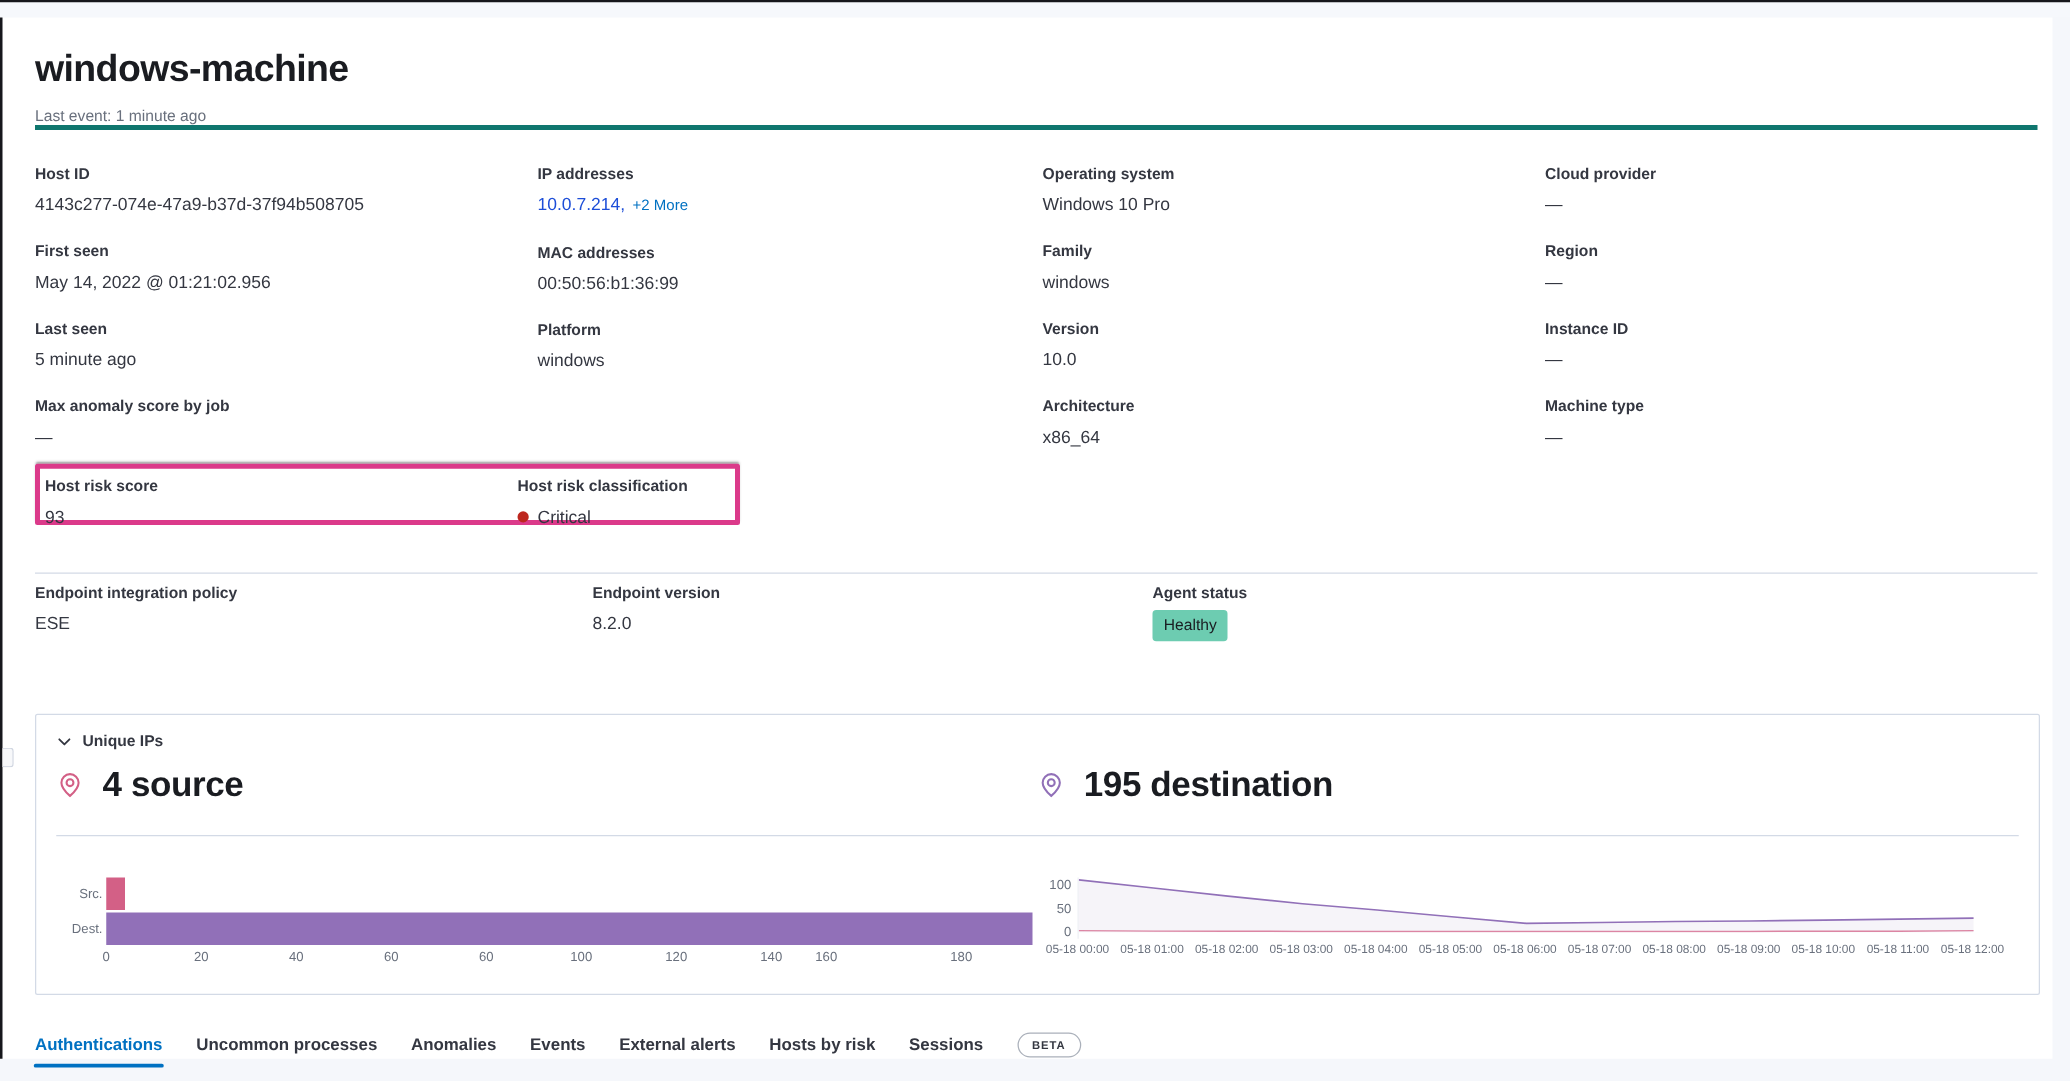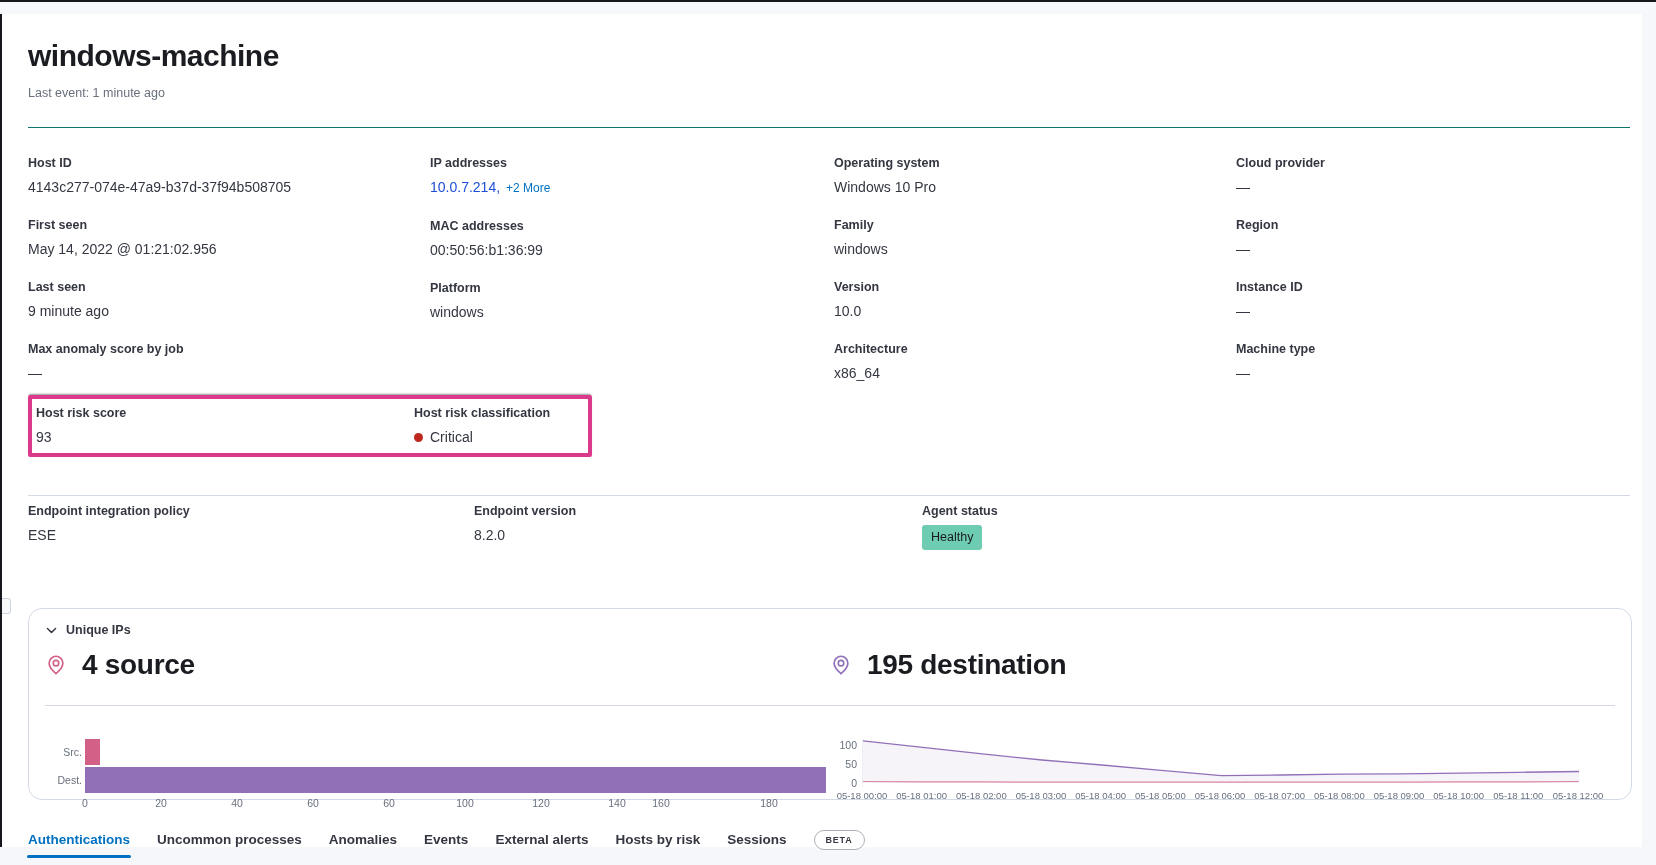--- a/index.html
+++ b/index.html
@@ -7,50 +7,50 @@
     font-family:"Liberation Sans","DejaVu Sans",sans-serif;
     background:#f5f7fb; color:#343741; }
   .top-black { position:absolute; left:0; top:0; width:1656px; height:2px; background:#16171c; }
   .top-strip { position:absolute; left:0; top:2px; width:1656px; height:12px; background:#f6f8fc; }
   .content { position:absolute; left:0; top:14px; width:1642px; height:833px; background:#fff;
     border-left:2px solid #16171c; padding:0 12px 0 26px; }
   .edge-artifact { position:absolute; left:2px; top:598px; width:9px; height:16px;
     background:#f7f8fa; border:1px solid #cfd5e0; border-left:none; border-radius:0 3px 3px 0; }
 
   
-  .hdr { padding-top:24px; border-bottom:1px solid #0f766e; padding-bottom:27px; }
+  .hdr { padding-top:24px; border-bottom:4px solid #0f766e; }
   .hdr h1 { font-size:30px; font-weight:700; color:#1a1c21; letter-spacing:-0.5px; line-height:36px; }
   .last-event { margin-top:12px; font-size:12.5px; color:#69707d; }
 
   
   .grid4 { display:grid; grid-template-columns:402px 404px 402px 1fr; }
   .overview { margin-top:28px; }
   .field { margin-bottom:21px; }
   .field:last-child { margin-bottom:0; }
   .field .lbl { font-size:12.5px; font-weight:700; color:#343741; margin-bottom:6px; line-height:15px; }
   .field .val { font-size:14px; color:#343741; line-height:20px; }
   .muted { color:#646a77; }
   .iplink { color:#1d4ed8; font-size:14px; text-decoration:none; cursor:pointer; }
   .ipmore { color:#0071c2; font-size:12px; margin-left:6px; cursor:pointer; }
 
   
-  .risk-box { margin-top:12px; width:564px; height:62px; border:4px solid #db3a8a; border-radius:2px;
+  .risk-box { margin-top:12px; width:564px; height:49px; border:4px solid #db3a8a; border-radius:2px;
     box-shadow:0 -2px 2px -1px rgba(60,60,60,.55); display:grid; grid-template-columns:378px 1fr;
     padding:7px 0 0 4px; }
   .dot { display:inline-block; width:9px; height:9px; border-radius:50%; margin-right:7px; }
   .dot-crit { background:#bd271e; }
   .dot-ok { background:#00bfb3; }
 
   .divider { border-top:1px solid #d3dae6; margin-top:38px; }
   .endpoint { margin-top:8px;gap:44px; }
   .badge-healthy { display:inline-block; background:#6dccb1; color:#1a1c21; font-size:12.5px;
     padding:2px 9px 3px; border-radius:3px; }
 
   
-  .panel { margin-top:42px; width:1604px; height:192px; border:1px solid #d3dae6; border-radius:14px;
+  .panel { margin-top:42px; width:1604px; height:225px; border:1px solid #d3dae6; border-radius:2px;
     background:#fff; padding:14px 16px; }
   .panel-hdr { display:flex; align-items:center; gap:8px; cursor:pointer; }
   .panel-hdr .t { font-size:12.5px; font-weight:700; color:#343741; }
   .metrics { display:flex; margin-top:6px; height:44px; align-items:center; }
   .metric { flex:1; display:flex; align-items:center; gap:15px; }
   .metric .num { font-size:28px; font-weight:700; color:#1a1c21; letter-spacing:-0.3px; }
   .metrics-divider { border-top:1px solid #d3dae6; margin-top:18px; }
   .charts-row { display:flex; margin-top:33px; }
   .charts-row > div { flex:1; }
 
@@ -100,21 +100,21 @@
       <div class="field">
         <div class="lbl">Host ID</div>
         <div class="val">4143c277-074e-47a9-b37d-37f94b508705</div>
       </div>
       <div class="field">
         <div class="lbl">First seen</div>
         <div class="val">May 14, 2022 @ 01:21:02.956</div>
       </div>
       <div class="field">
         <div class="lbl">Last seen</div>
-        <div class="val">9 minute ago</div>
+        <div class="val">5 minute ago</div>
       </div>
       <div class="field">
         <div class="lbl">Max anomaly score by job</div>
         <div class="val muted">—</div>
       </div>
     </div>
     <div>
       <div class="field">
         <div class="lbl">IP addresses</div>
         <div class="val">

